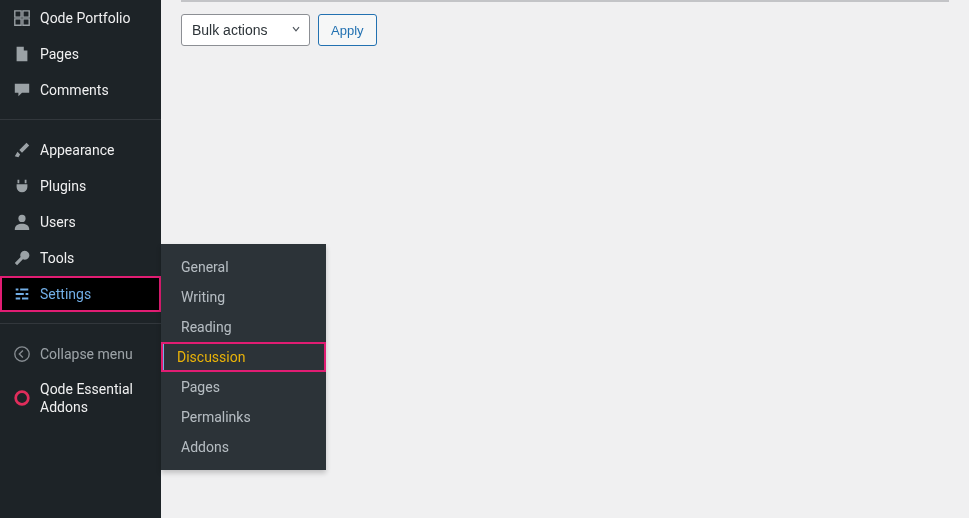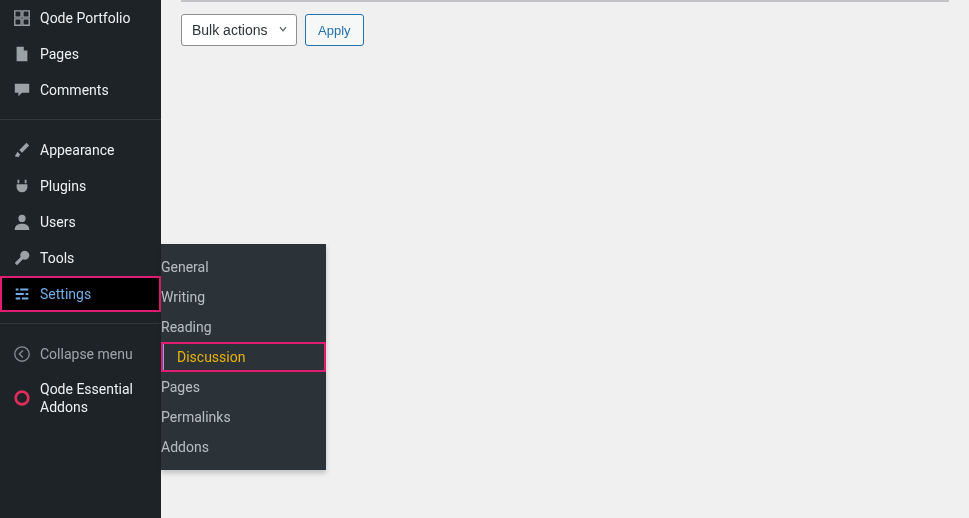--- a/index.html
+++ b/index.html
@@ -56,21 +56,21 @@
       display: flex;
       gap: 8px;
       margin-top: 12px;
     }
     .select-wrap {
       position: relative;
       display: inline-block;
     }
     .bulk-select {
       font-size: 14px;
-      padding: 4px 28px 4px 10px;
+      padding: 4px 41px 4px 10px;
       height: 32px;
       border: 1px solid #8c8f94;
       border-radius: 3px;
       background: #fff;
       appearance: none;
       -webkit-appearance: none;
       cursor: pointer;
       color: #2c3338;
     }
     .select-arrow {
@@ -106,21 +106,21 @@
     .submenu {
       position: absolute;
       left: 161px;
       top: 244px;
       width: 165px;
       background: #2c3338;
       padding: 8px 0;
       box-shadow: 0 3px 5px rgba(0,0,0,0.2);
     }
     .submenu-item {
-      padding: 7px 0;
+      padding: 7px 20px;
       color: rgba(240,246,252,0.7);
       cursor: pointer;
       font-size: 14px;
     }
     .submenu-item.highlight-sub {
       color: #eab308;
       border-left: 3px solid #72aee6;
       padding-left: 13px;
       outline: 2px solid #e11d73;
       outline-offset: -2px;

